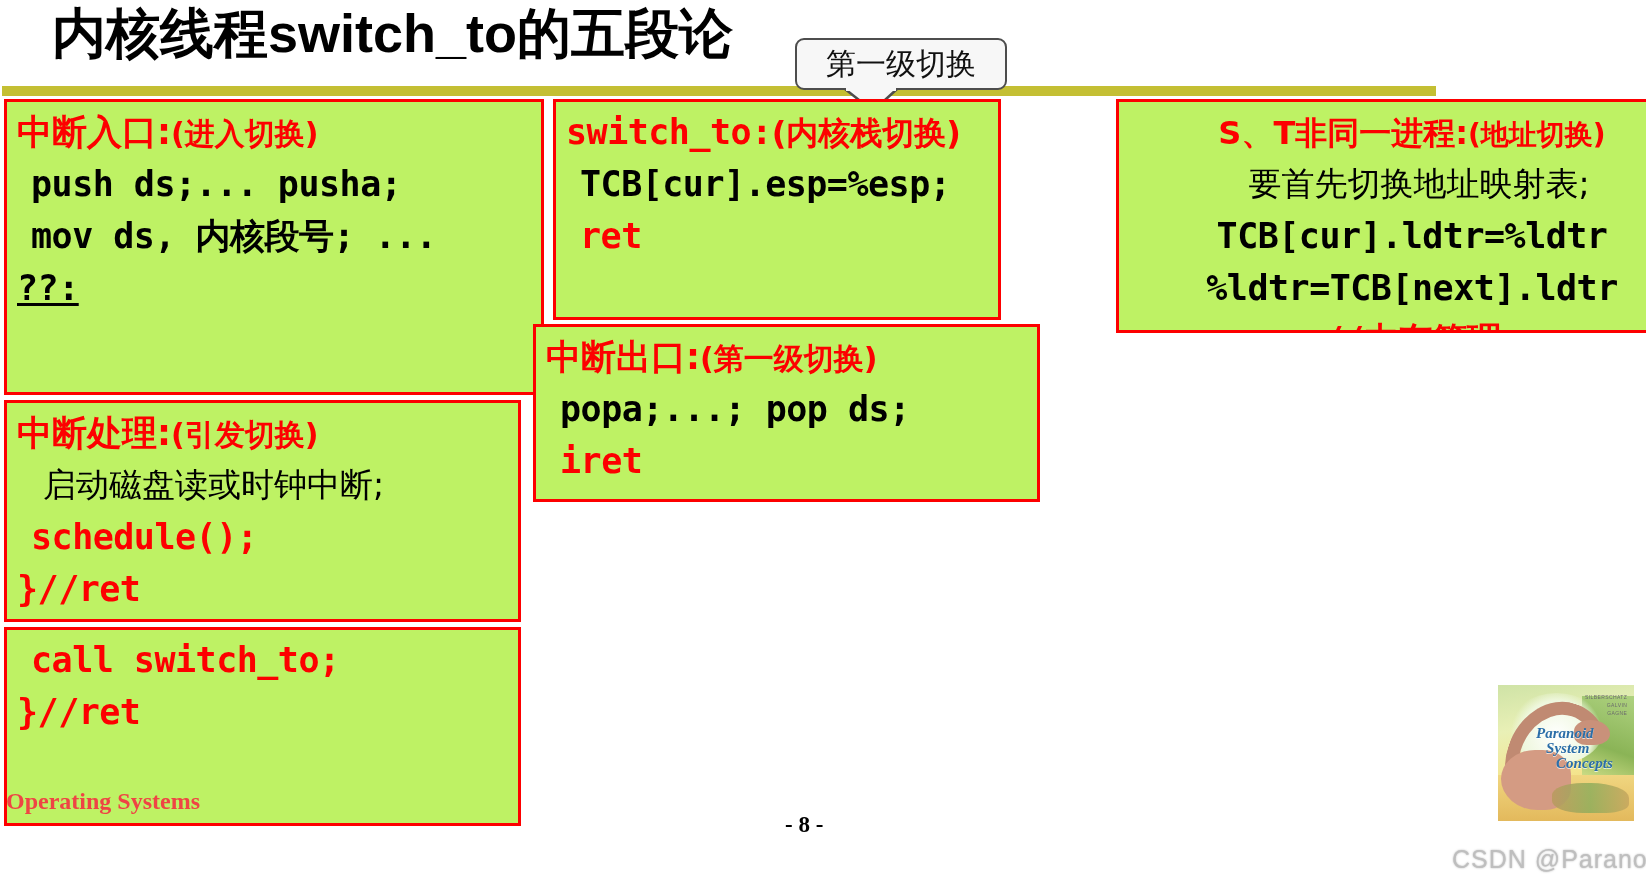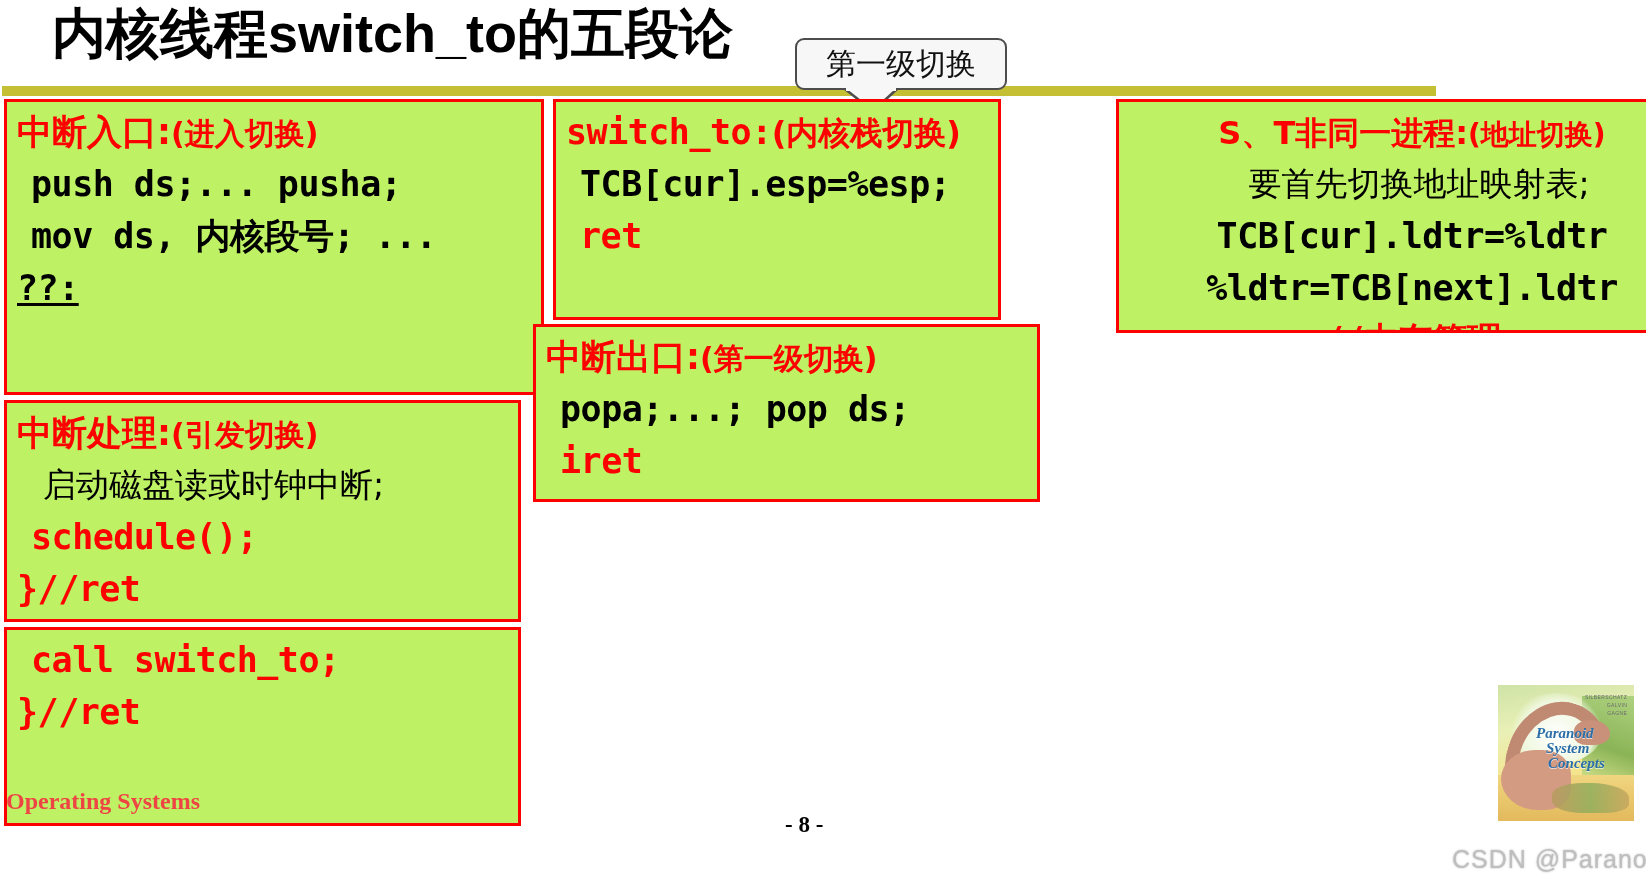--- a/index.html
+++ b/index.html
@@ -183,21 +183,21 @@
     font-family: "Liberation Serif", serif;
     font-style: italic;
     font-weight: bold;
     color: #2b6ea8;
     text-shadow: 0 1px 0 rgba(255,255,255,.7);
     font-size: 15px;
     line-height: 15px;
   }
   .book .cover-title span { display:block; }
   .book .cover-title .l2 { margin-left: 10px; }
-  .book .cover-title .l3 { margin-left: 12px; }
+  .book .cover-title .l3 { margin-left: 20px; }
 
   .watermark {
     position: absolute;
     left: 1452px; top: 845px;
     font-family: "Liberation Sans", sans-serif;
     font-size: 25px;
     color: rgba(255,255,255,.72);
     text-shadow: 0 0 2px rgba(120,120,120,.55);
     white-space: nowrap;
     letter-spacing: 1px;

